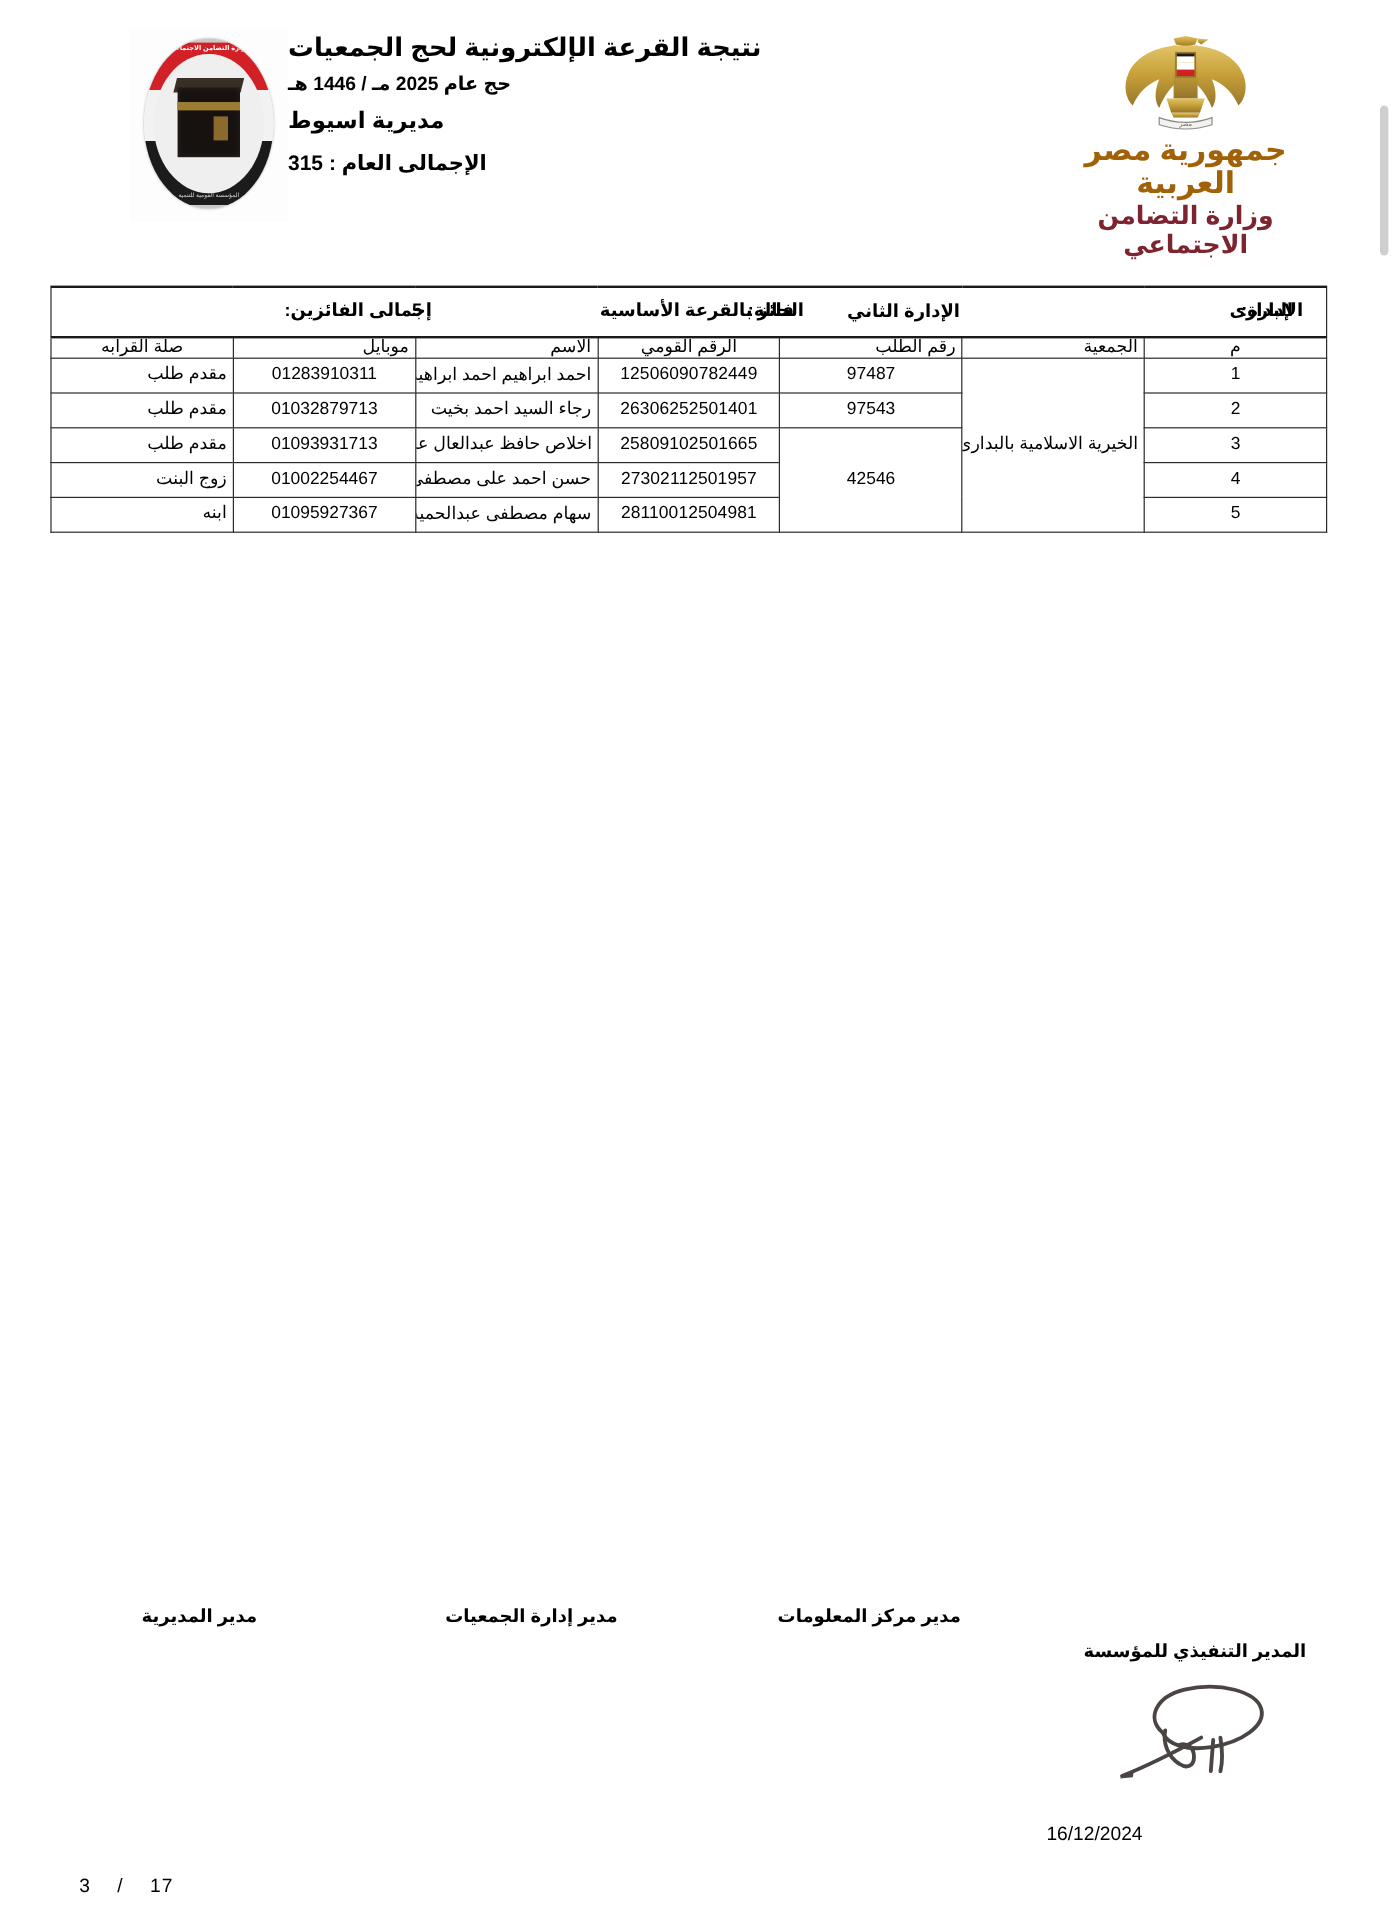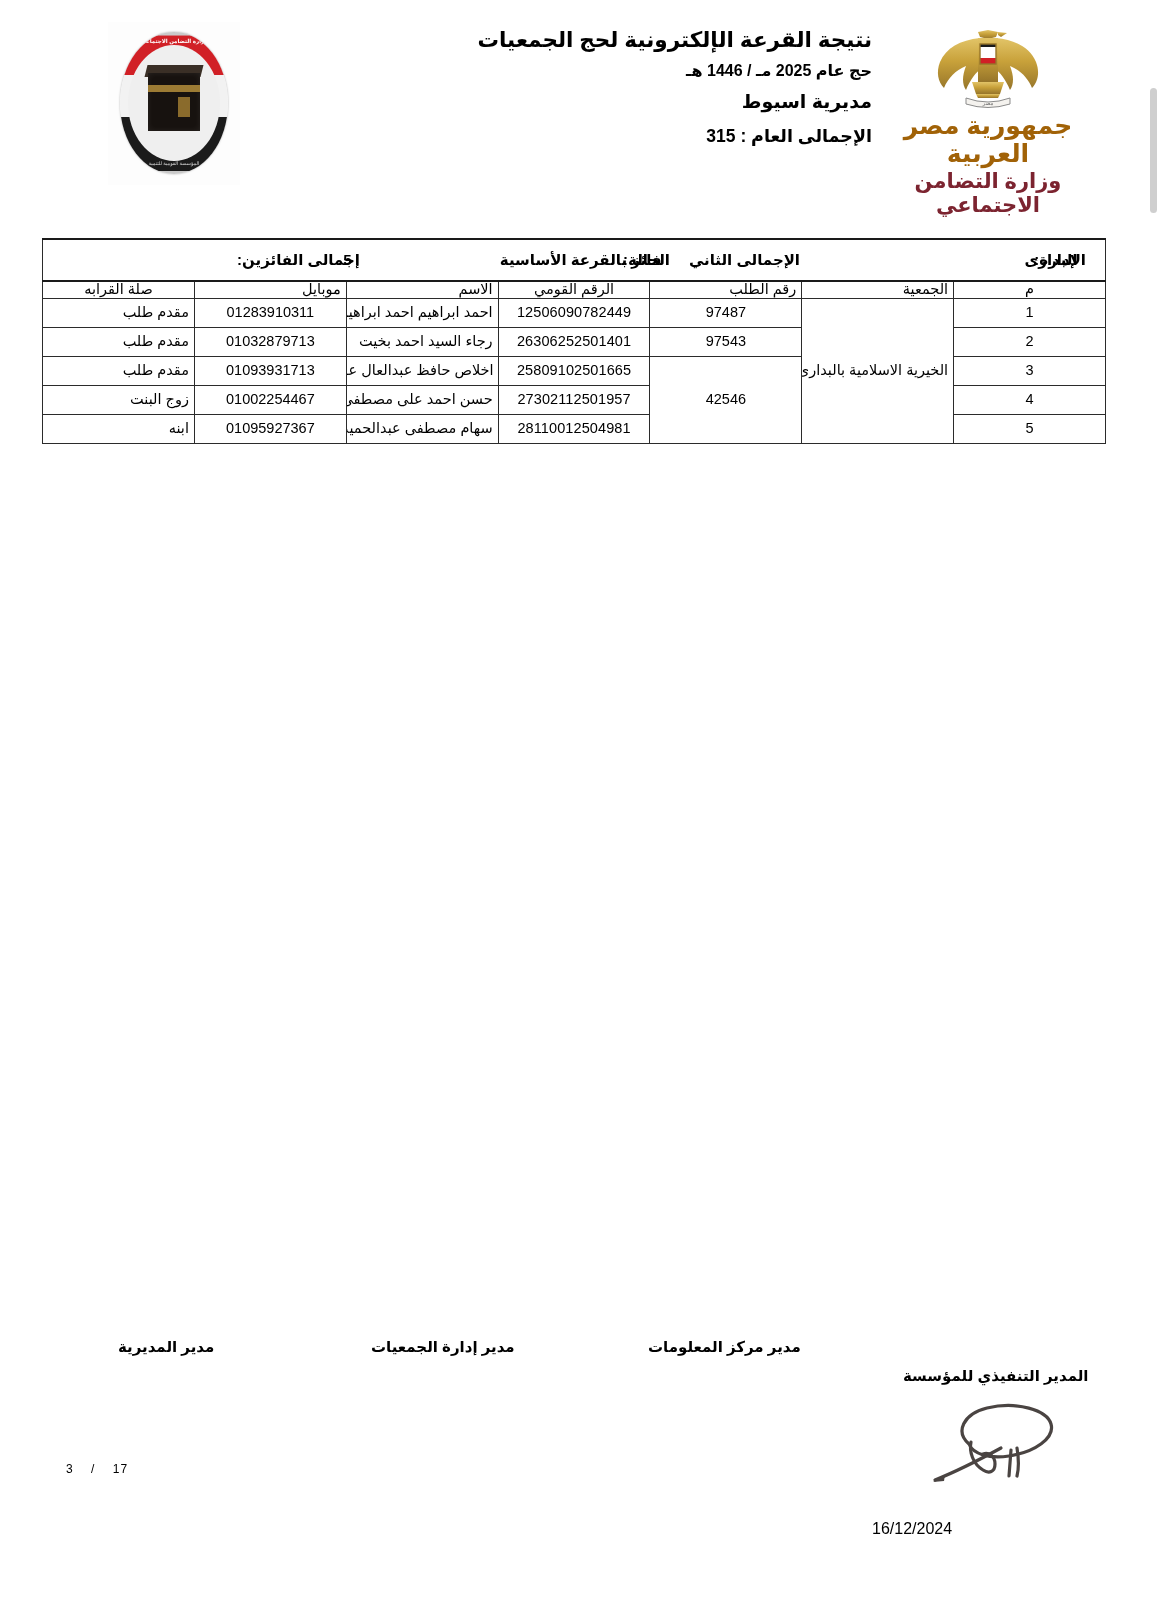--- a/index.html
+++ b/index.html
@@ -127,24 +127,24 @@
     font-weight: bold;
     color: #7c2430;
     letter-spacing: -0.5px;
     line-height: 1.15;
     margin-top: 2px;
   }
 
   
   #titles {
     position: absolute;
-    left: 258px;
+    left: 240px;
     top: 26px;
     width: 614px;
-    text-align: right;
+    text-align: left;
   }
   .t-main {
     font-size: 21.5px;
     font-weight: bold;
     line-height: 1.35;
     letter-spacing: -0.3px;
   }
   .t-sub {
     font-size: 16px;
     font-weight: bold;
@@ -207,21 +207,21 @@
   }
   .i-edara  { right: 14px; }
   .i-level  { right: 300px; }
   .i-state  { right: 430px; }
   .i-total  { right: 740px; }
   .th-m      { width: 36px;  text-align: center; }
   .th-soc    { width: 300px; text-align: right; padding-right: 8px; }
   .th-req    { width: 88px;  text-align: right; padding-right: 4px;}
   .th-nid    { width: 146px; text-align: center; }
   .th-name   { width: 286px; text-align: right; }
-  .th-mob    { width: 120px; text-align: right; font-family: Liberation Serif, serif; }
+  .th-mob    { width: 120px; text-align: right; }
   .th-rel    { width: 88px;  text-align: center; }
 
   #result-table tbody td { height: 28px; }
   .c-m    { text-align: center; font-size: 15px; }
   .c-soc  { text-align: center; font-size: 15px; }
   .c-req  { text-align: center; font-size: 15.5px; }
   .c-nid  { text-align: center; font-size: 15.5px; letter-spacing: .1px; }
   .c-name { text-align: right; font-size: 14.5px; padding-right: 6px;}
   .c-mob  { text-align: center; font-size: 15.5px; }
   .c-rel  { text-align: right; font-size: 14px; padding-right: 4px;}
@@ -251,22 +251,22 @@
     position: absolute;
     left: 925px;
     top: 1398px;
     width: 140px;
     height: 100px;
   }
 
   #page-indicator {
     position: absolute;
     left: 66px;
-    top: 1462px;
-    font-size: 12px;
+    top: 1564px;
+    font-size: 16px;
     letter-spacing: 1px;
     direction: ltr;
   }
   #doc-date {
     position: absolute;
     left: 872px;
     top: 1520px;
     font-size: 16px;
     direction: ltr;
   }
@@ -361,21 +361,21 @@
   <tbody>
 
     <tr class="info-row">
       <td colspan="7">
         <div class="info-strip">
           <span class="i-edara">
             <span>الإدارة:</span>
             &nbsp;&nbsp;
             <span>البدارى</span>
           </span>
-          <span class="i-level">الإجمالى الثاني</span>
+          <span class="i-level">الإدارة الثاني</span>
           <span class="i-state">
             <span>الحالة:</span>
             &nbsp;&nbsp;
             <span>فائز بالقرعة الأساسية</span>
           </span>
           <span class="i-total">
             <span>إجمالى الفائزين:</span>
             &nbsp;&nbsp;
             <span>5</span>
           </span>

